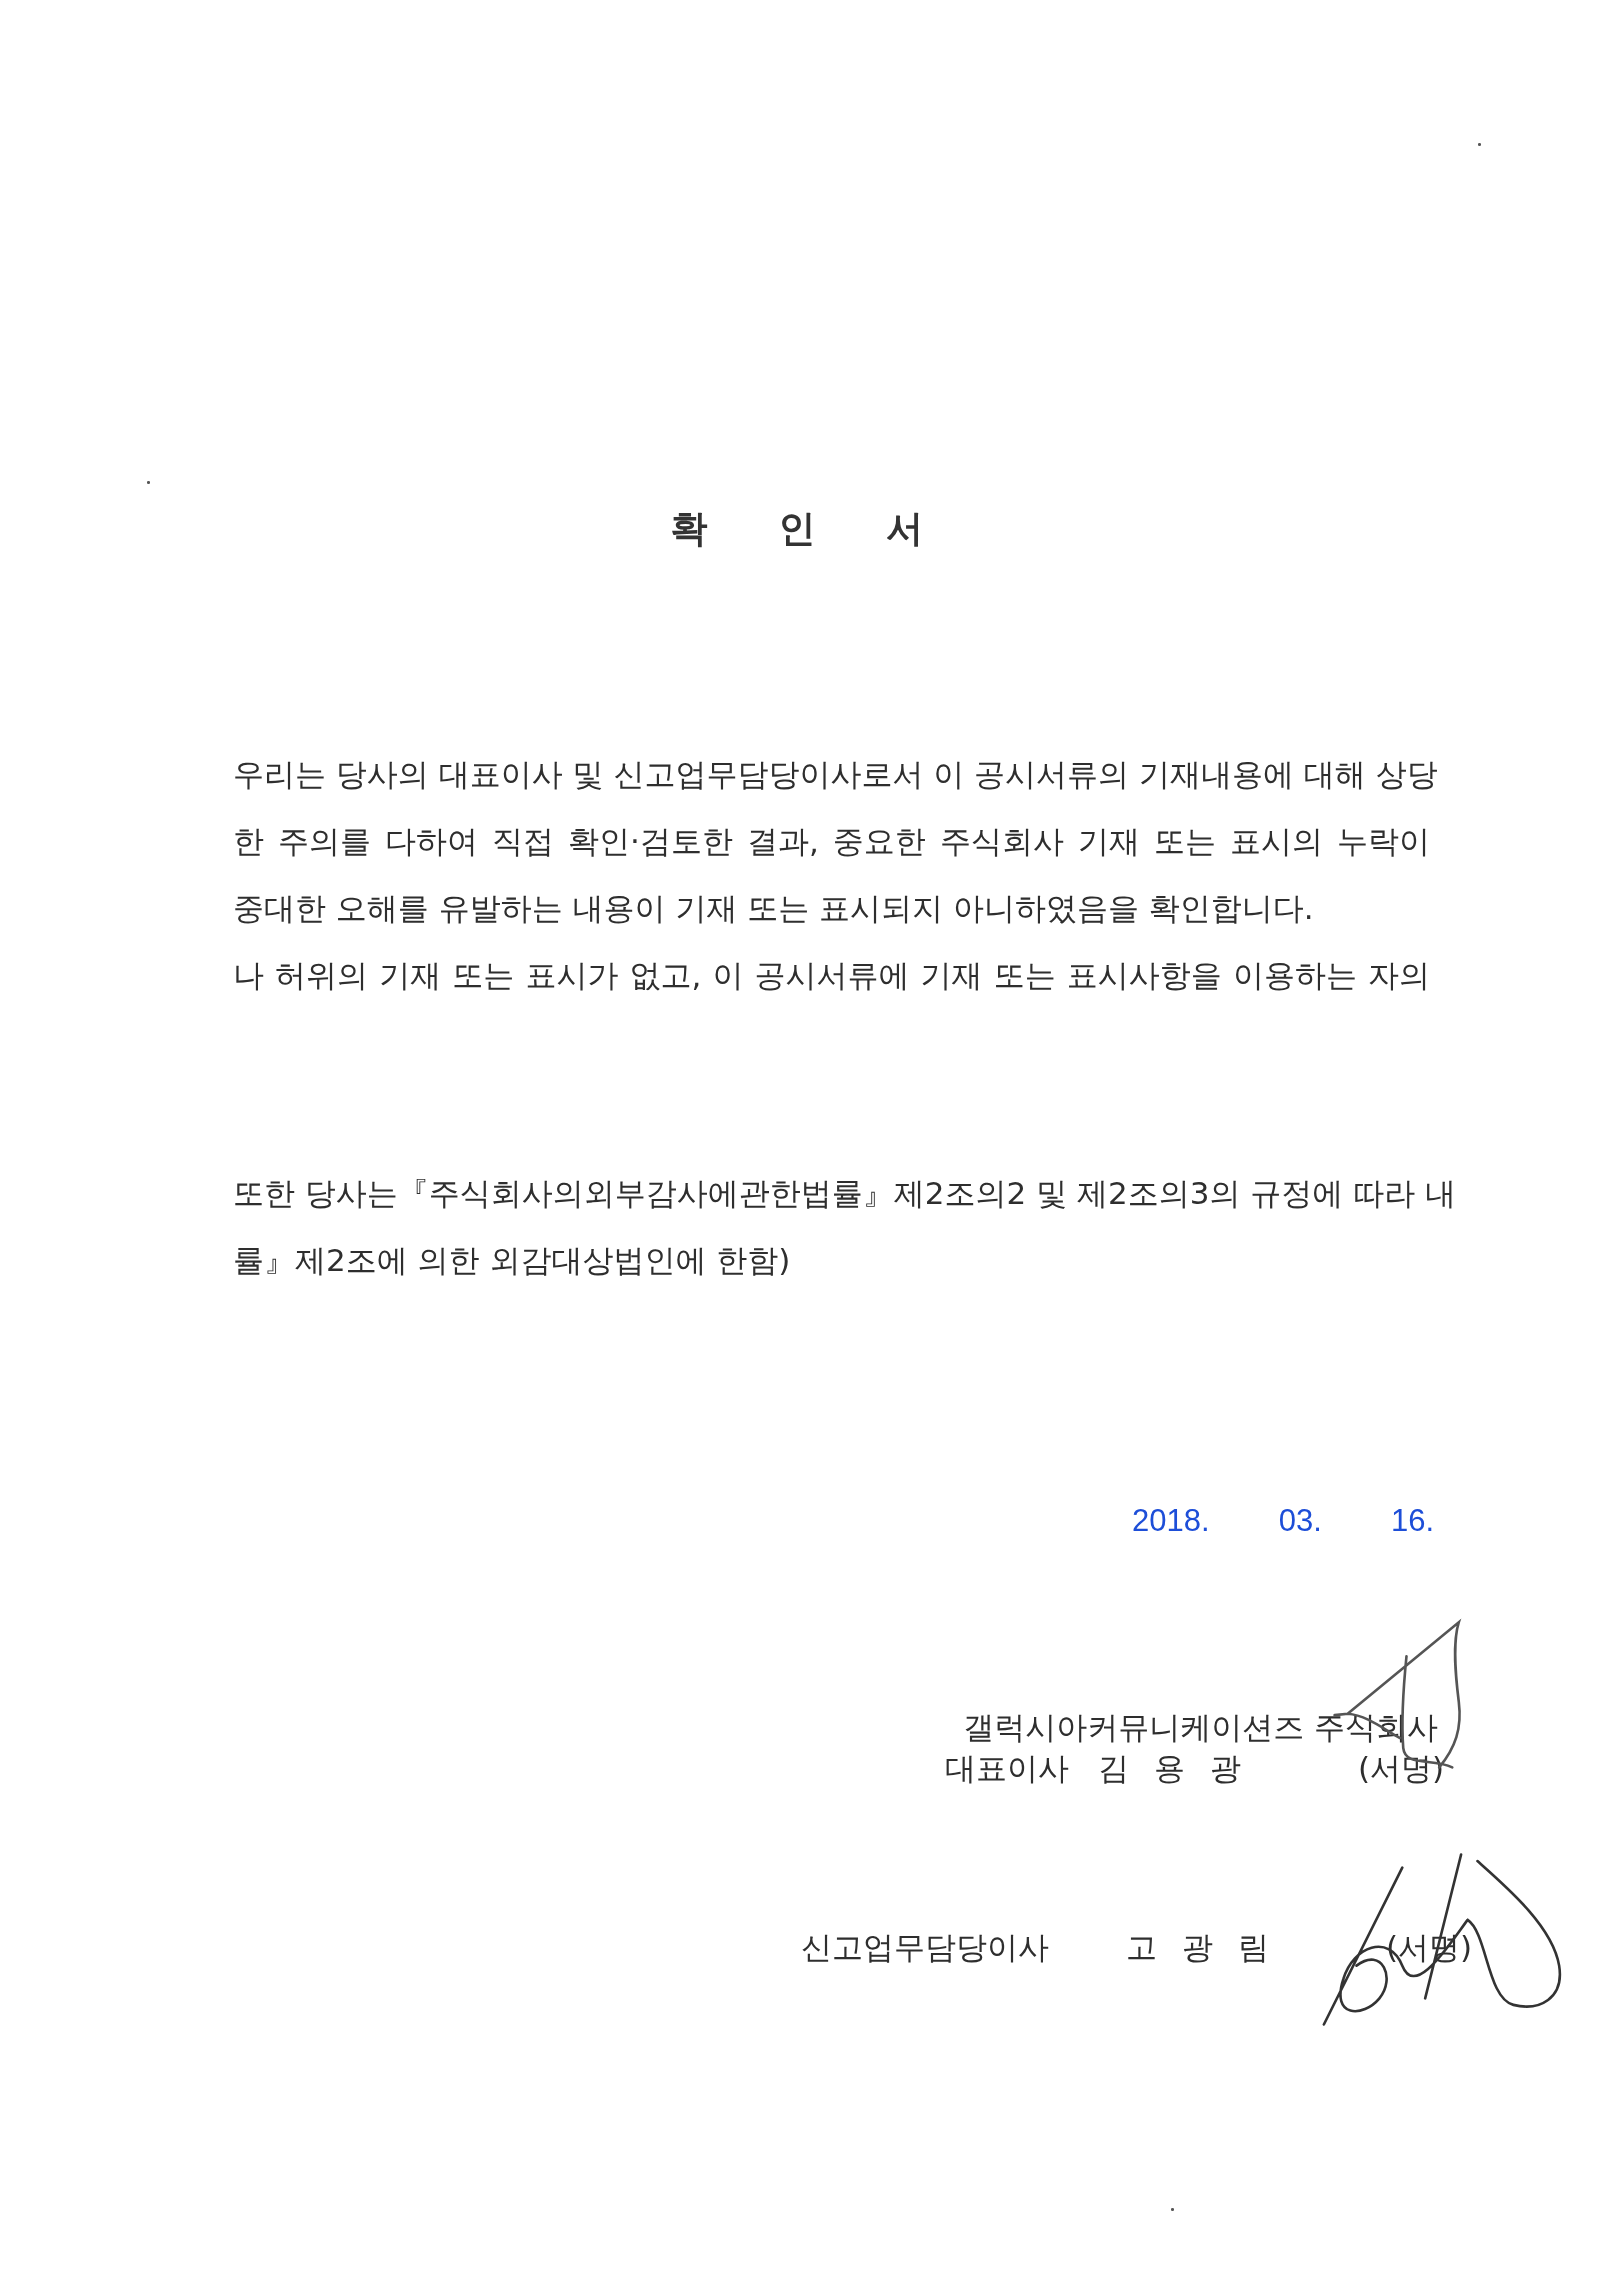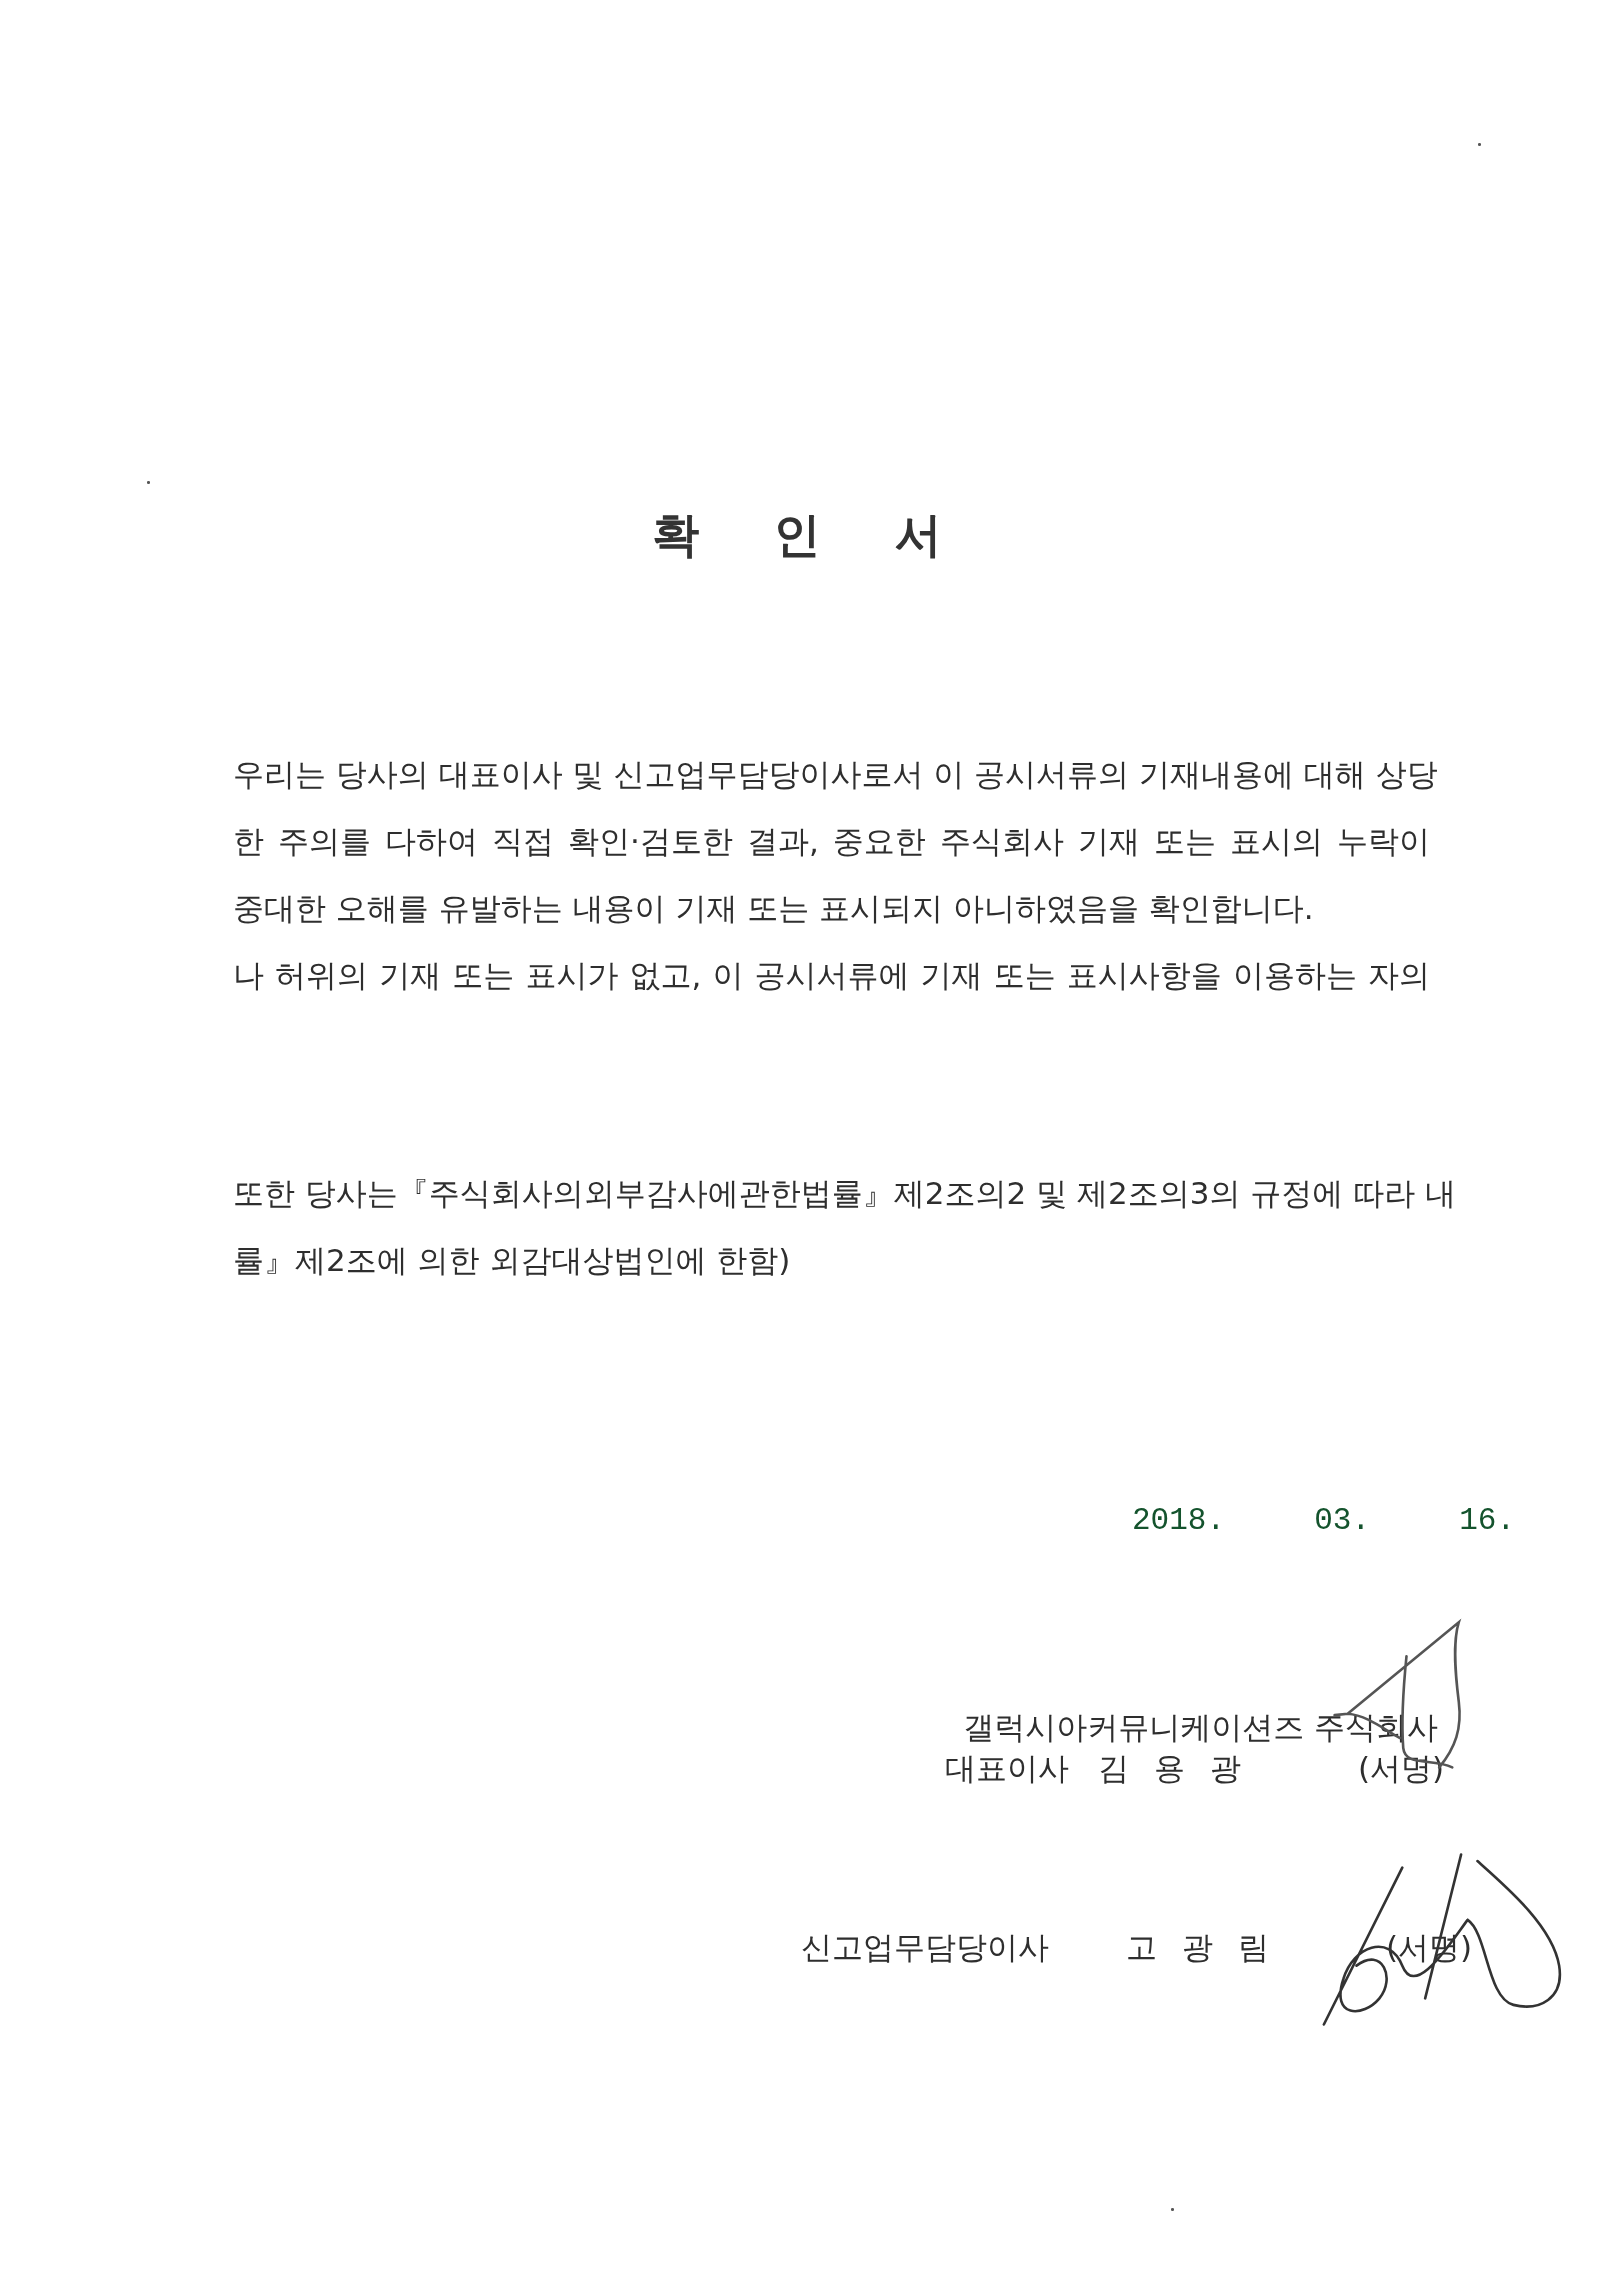--- a/index.html
+++ b/index.html
@@ -4,34 +4,34 @@
 <style>
   html, body { margin: 0; padding: 0; background: #ffffff; }
   body {
     width: 1623px; height: 2295px; position: relative; overflow: hidden;
     font-family: "DejaVu Sans", "Liberation Sans", sans-serif;
     color: #2b2b2b;
   }
   .speck { position: absolute; width: 2.6px; height: 2.6px; background: #555; border-radius: 50%; }
   .title {
     position: absolute; left: 0; width: 1623px; top: 504px;
-    text-align: center; font-size: 47px; font-weight: bold;
+    text-align: center; font-size: 37px; font-weight: bold;
     letter-spacing: 29px; color: #333;
   }
   .para {
     position: absolute; left: 187px; width: 1243px;
     font-size: 31px; line-height: 67px; color: #2e2e2e;
   }
   .para .line { display: block; white-space: nowrap; text-align: justify; text-align-last: justify; margin-left: 46px; }
   .para .line.last { text-align-last: left; }
   .p1 { top: 741px; }
   .p2 { top: 1160px; }
   .date {
     position: absolute; left: 1132px; top: 1503px;
-    font-size: 31px; color: #14532d; font-family: Liberation Mono, monospace;
+    font-size: 31px; color: #1d4ed8; font-family: Liberation Sans, sans-serif;
     word-spacing: 26px;
   }
   .company {
     position: absolute; right: 185px; top: 1707px;
     font-size: 31px; color: #2e2e2e; text-align: right;
   }
   .sig-row { position: absolute; font-size: 31px; color: #2e2e2e; }
   .sig-row .role { position: absolute; right: 0; white-space: nowrap; }
   .sig-row .name { position: absolute; white-space: nowrap; letter-spacing: 25px; }
   .sig-row .mark { position: absolute; white-space: nowrap; }

